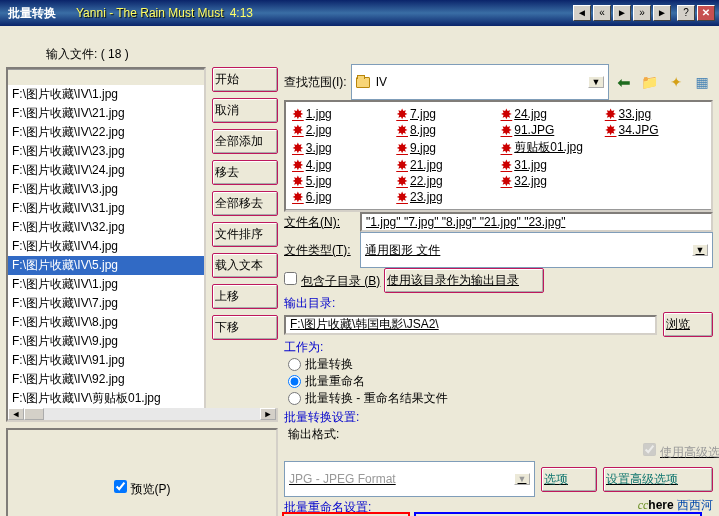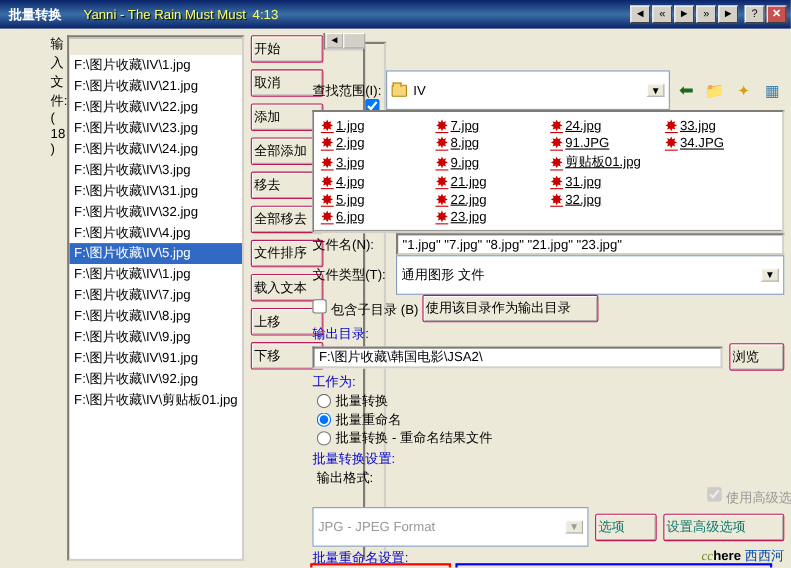--- a/index.html
+++ b/index.html
@@ -6,21 +6,21 @@
 body { background: #ece9d8; width: 719px; height: 516px; position: relative; overflow: hidden; }
 .titlebar { height: 26px; background: linear-gradient(to bottom, #0a246a, #3a6ea5, #0a246a); display: flex; align-items: center; padding: 0 4px; color: #fff; }
 .titlebar .title { font-weight: bold; margin-left: 4px; }
 .titlebar .song { margin-left: 20px; color: #ffff66; text-shadow: 1px 1px 1px #000; }
 .titlebar .songtime { margin-left: 6px; color: #ffff66; }
 .titlebar .spacer { flex: 1; }
 .titlebar .winbtns { display: flex; gap: 2px; }
 .titlebar .wbtn { width: 18px; height: 16px; background: #d4d0c8; border: 1px solid #fff; border-right-color: #404040; border-bottom-color: #404040; font-size: 10px; text-align: center; line-height: 14px; color: #000; }
 .titlebar .close { background: #c75050; color: #fff; font-weight: bold; }
 .content { display: flex; padding: 6px; gap: 6px; height: calc(100% - 26px); }
-.left { width: 272px; display: flex; flex-direction: row; }
+.left { width: 272px; display: flex; flex-direction: column; margin-top: 14px; }
 .inputlabel { margin-bottom: 4px; padding-left: 40px; }
 .left-row { display: flex; gap: 6px; flex: 1; }
 .filelist { flex: 1; background: #fff; border: 2px inset #d4d0c8; overflow: auto; }
 .filelist div { padding: 1px 4px; white-space: nowrap; }
 .filelist .sel { background: #316ac5; color: #fff; }
 .btncol { width: 66px; display: flex; flex-direction: column; gap: 6px; }
 .btn { background: #ece9d8; border: 1px solid #be185d; border-radius: 2px; padding: 3px 2px; cursor: pointer; box-shadow: inset 1px 1px 0 #fff, inset -1px -1px 0 #aaa; }
 .btn.disabled { color: #0f766e; }
 .left-bottom { border: 2px inset #d4d0c8; margin-top: 6px; padding: 50px 0; text-align: center; }
 .chk { margin-right: 4px; }
@@ -34,21 +34,21 @@
 .combo { flex: 1; background: #fff; border: 1px solid #7f9db9; padding: 1px 4px; display: flex; align-items: center; height: 36px; }
 .combo .dd { margin-left: auto; width: 16px; background: #ece9d8; border: 1px outset #fff; text-align: center; font-size: 9px; }
 .iconbtn { width: 22px; height: 20px; border: 1px solid transparent; display: flex; align-items: center; justify-content: center; }
 .folder-icon { width: 14px; height: 11px; background: #f8d577; border: 1px solid #b8860b; border-radius: 1px; position: relative; }
 .folder-icon::before { content: ''; position: absolute; top: -3px; left: 0; width: 6px; height: 3px; background: #f8d577; border: 1px solid #b8860b; border-bottom: none; }
 .filegrid { flex: 0 0 112px; background: #fff; border: 2px inset #d4d0c8; overflow: auto; }
 .filegrid-inner { display: grid; grid-template-columns: repeat(4, 1fr); padding: 4px; }
 .fileitem { display: flex; align-items: center; gap: 2px; padding: 1px 2px; }
 .star { color: #c00; font-size: 14px; line-height: 12px; }
 .fileitem span { text-decoration: underline; }
-.formrow { display: flex; align-items: center; gap: 6px; }
+.formrow { display: flex; align-items: center; gap: 6px; text-decoration: underline; }
 .formrow label { width: 70px; white-space: nowrap; }
 .textinput { flex: 1; background: #fff; border: 2px inset #d4d0c8; padding: 2px 4px; height: 20px; }
 .section-label { color: #0000cc; margin-top: 2px; }
 .radiorow { display: flex; align-items: center; gap: 4px; padding-left: 4px; }
 .bottombox { position: relative; }
 .redbox { position: absolute; border: 2px solid red; left: -2px; top: -4px; width: 128px; height: 48px; }
 .bluebox { position: absolute; border: 2px solid blue; left: 130px; top: -4px; width: 288px; height: 48px; }
 .renamerow { display: flex; align-items: center; gap: 8px; }
 .watermark { position: absolute; right: 6px; bottom: 2px; font-size: 13px; }
 .watermark .cc { color: #6b8e23; font-style: italic; font-family: Georgia, serif; }
@@ -102,21 +102,20 @@
           <div>F:\图片收藏\IV\7.jpg</div>
           <div>F:\图片收藏\IV\8.jpg</div>
           <div>F:\图片收藏\IV\9.jpg</div>
           <div>F:\图片收藏\IV\91.jpg</div>
           <div>F:\图片收藏\IV\92.jpg</div>
           <div>F:\图片收藏\IV\剪贴板01.jpg</div>
         </div>
       <div class="btncol">
         <div class="btn">开始</div>
         <div class="btn">取消</div>
-        <div class="btn">添加</div>
         <div class="btn">全部添加</div>
         <div class="btn">移去</div>
         <div class="btn">全部移去</div>
         <div class="btn">文件排序</div>
         <div class="btn">载入文本</div>
         <div class="btn">上移</div>
         <div class="btn">下移</div>
       </div>
     </div>
     <div class="hscroll" style="margin-top:-2px;border:2px inset #d4d0c8;border-top:none;">

